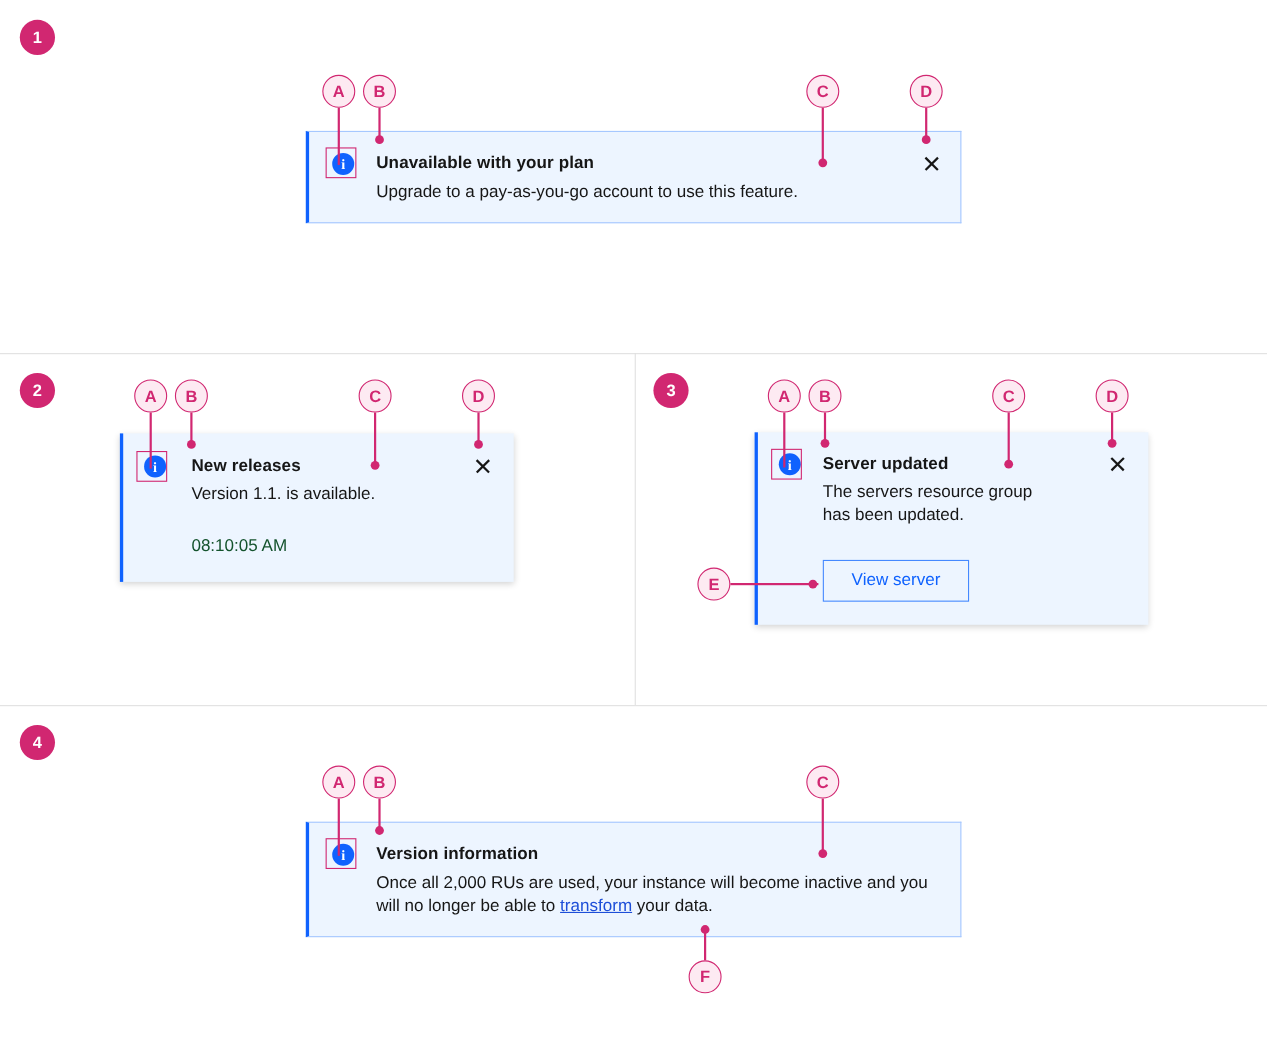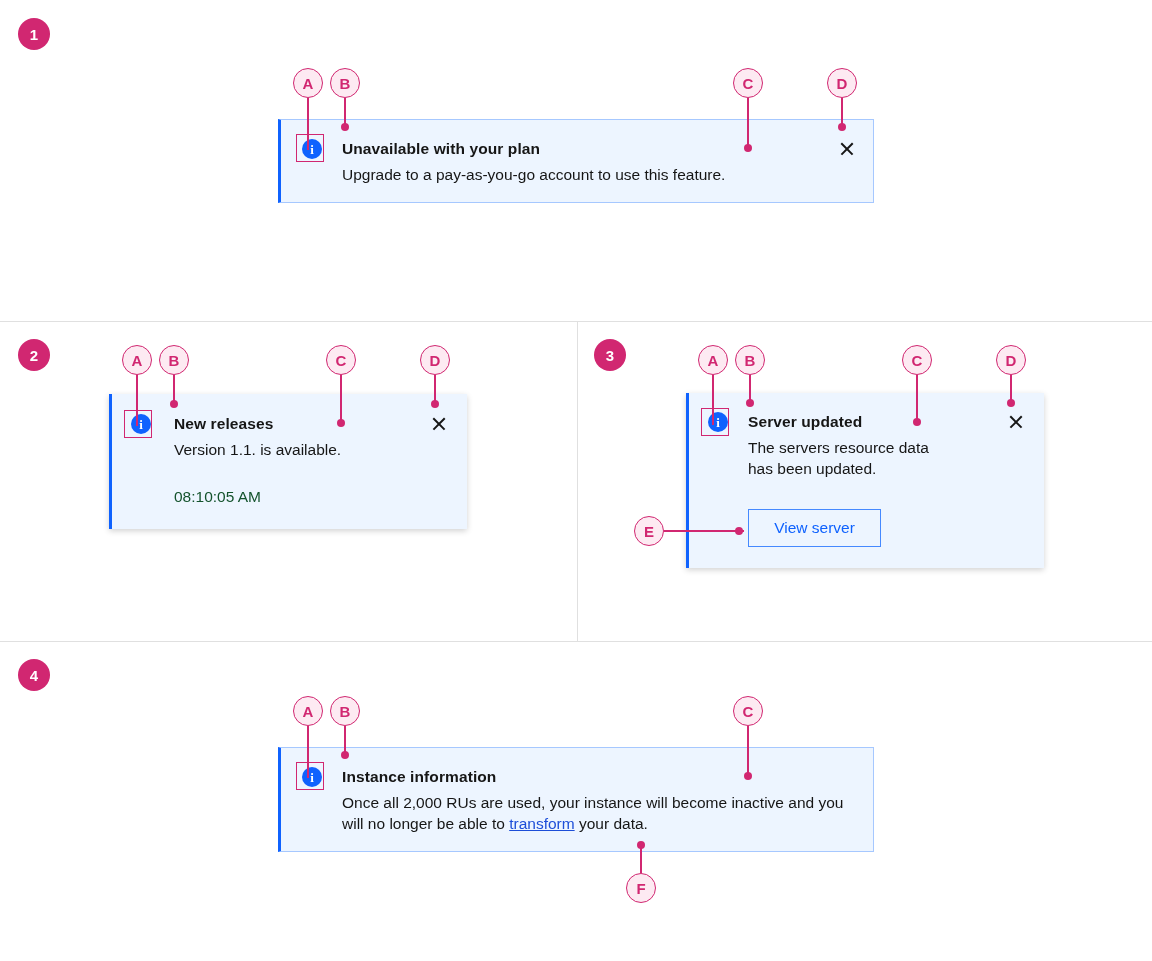--- a/index.html
+++ b/index.html
@@ -258,21 +258,21 @@
 <div class="leader-v" style="left:1010.2px; top:375px; height:27px;"></div>
 <div class="leader-dot" style="left:1007px; top:399px;"></div>
 
 <div class="callout" style="left:634px; top:516px;">E</div>
 <div class="leader-h" style="left:664px; top:530.2px; width:80px;"></div>
 <div class="leader-dot" style="left:735px; top:527px;"></div>
 
 <div class="notif toast" style="left:686px; top:393px; width:358px; height:175px;">
   <div class="notif-icon" style="left:19px; top:19px;">i</div>
   <div class="notif-title" style="left:59px; top:20px;">Server updated</div>
-  <div class="notif-body" style="left:59px; top:44px; width:280px;">The servers resource data</div>
+  <div class="notif-body" style="left:59px; top:44px; width:280px;">The servers resource group</div>
   <div class="notif-body" style="left:59px; top:65px; width:280px;">has been updated.</div>
   <button class="ghost-btn" style="left:59px; top:116px; width:133px; height:38px;">View server</button>
   <div class="close-btn" style="left:317px; top:19px;"></div>
 </div>
 <div class="hl-square" style="left:701px; top:408px; width:28px; height:28px;"></div>
 
 <div class="step-badge" style="left:18px; top:659px;">4</div>
 
 <div class="callout" style="left:293px; top:696px;">A</div>
 <div class="leader-v" style="left:307.2px; top:726px; height:52px;"></div>
@@ -284,16 +284,16 @@
 <div class="callout" style="left:733px; top:696px;">C</div>
 <div class="leader-v" style="left:747.2px; top:726px; height:50px;"></div>
 <div class="leader-dot" style="left:744px; top:772px;"></div>
 
 <div class="callout" style="left:626px; top:873px;">F</div>
 <div class="leader-v" style="left:640.2px; top:845px; height:28px;"></div>
 <div class="leader-dot" style="left:637px; top:841px;"></div>
 
 <div class="notif" style="left:278px; top:747px; width:596px; height:105px;">
   <div class="notif-icon" style="left:21px; top:19px;">i</div>
-  <div class="notif-title" style="left:61px; top:20px;">Instance information</div>
+  <div class="notif-title" style="left:61px; top:20px;">Version information</div>
   <div class="notif-body" style="left:61px; top:44px; width:520px;"><span>Once all 2,000 RUs are used, your instance will become inactive and you will no longer be able to </span><span class="inline-link">transform</span><span> your data.</span></div>
 </div>
 <div class="hl-square" style="left:296px; top:762px; width:28px; height:28px;"></div>
 
 </body></html>

